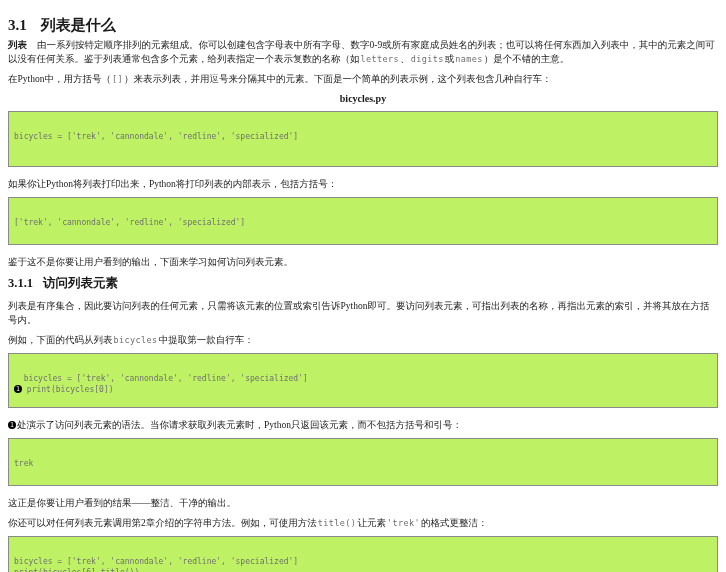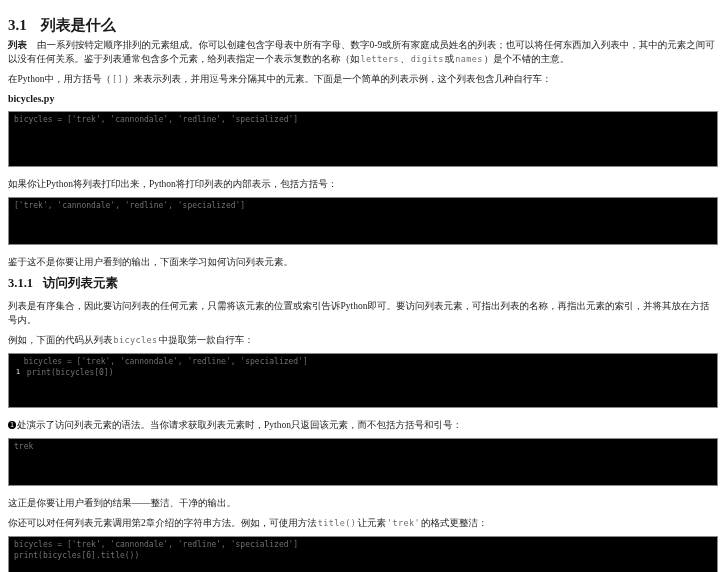--- a/index.html
+++ b/index.html
@@ -36,26 +36,27 @@
     font-size: 8.5px;
     color: #6e6e6e;
     letter-spacing: 0.4px;
     margin: 0 1px;
   }
   .filename {
     font-size: 10px;
     line-height: 13px;
     font-weight: bold;
     margin: 0 0 6px 0;
+    text-align: center;
   }
   .codebox {
     border: 1px solid #8a8a8a;
-    background: #000000;
+    background: #bef264;
     width: 710px;
-    padding: 3px 5px;
+    padding: 20px 5px;
     margin: 0 0 10px 0;
     font-family: "DejaVu Sans Mono", monospace;
     font-size: 8px;
     line-height: 10.5px;
     color: #707070;
   }
   .codebox .codeline { white-space: pre; }
   .h56 { height: 56px; }
   .h47 { height: 48px; }
   .h55 { height: 55px; }

